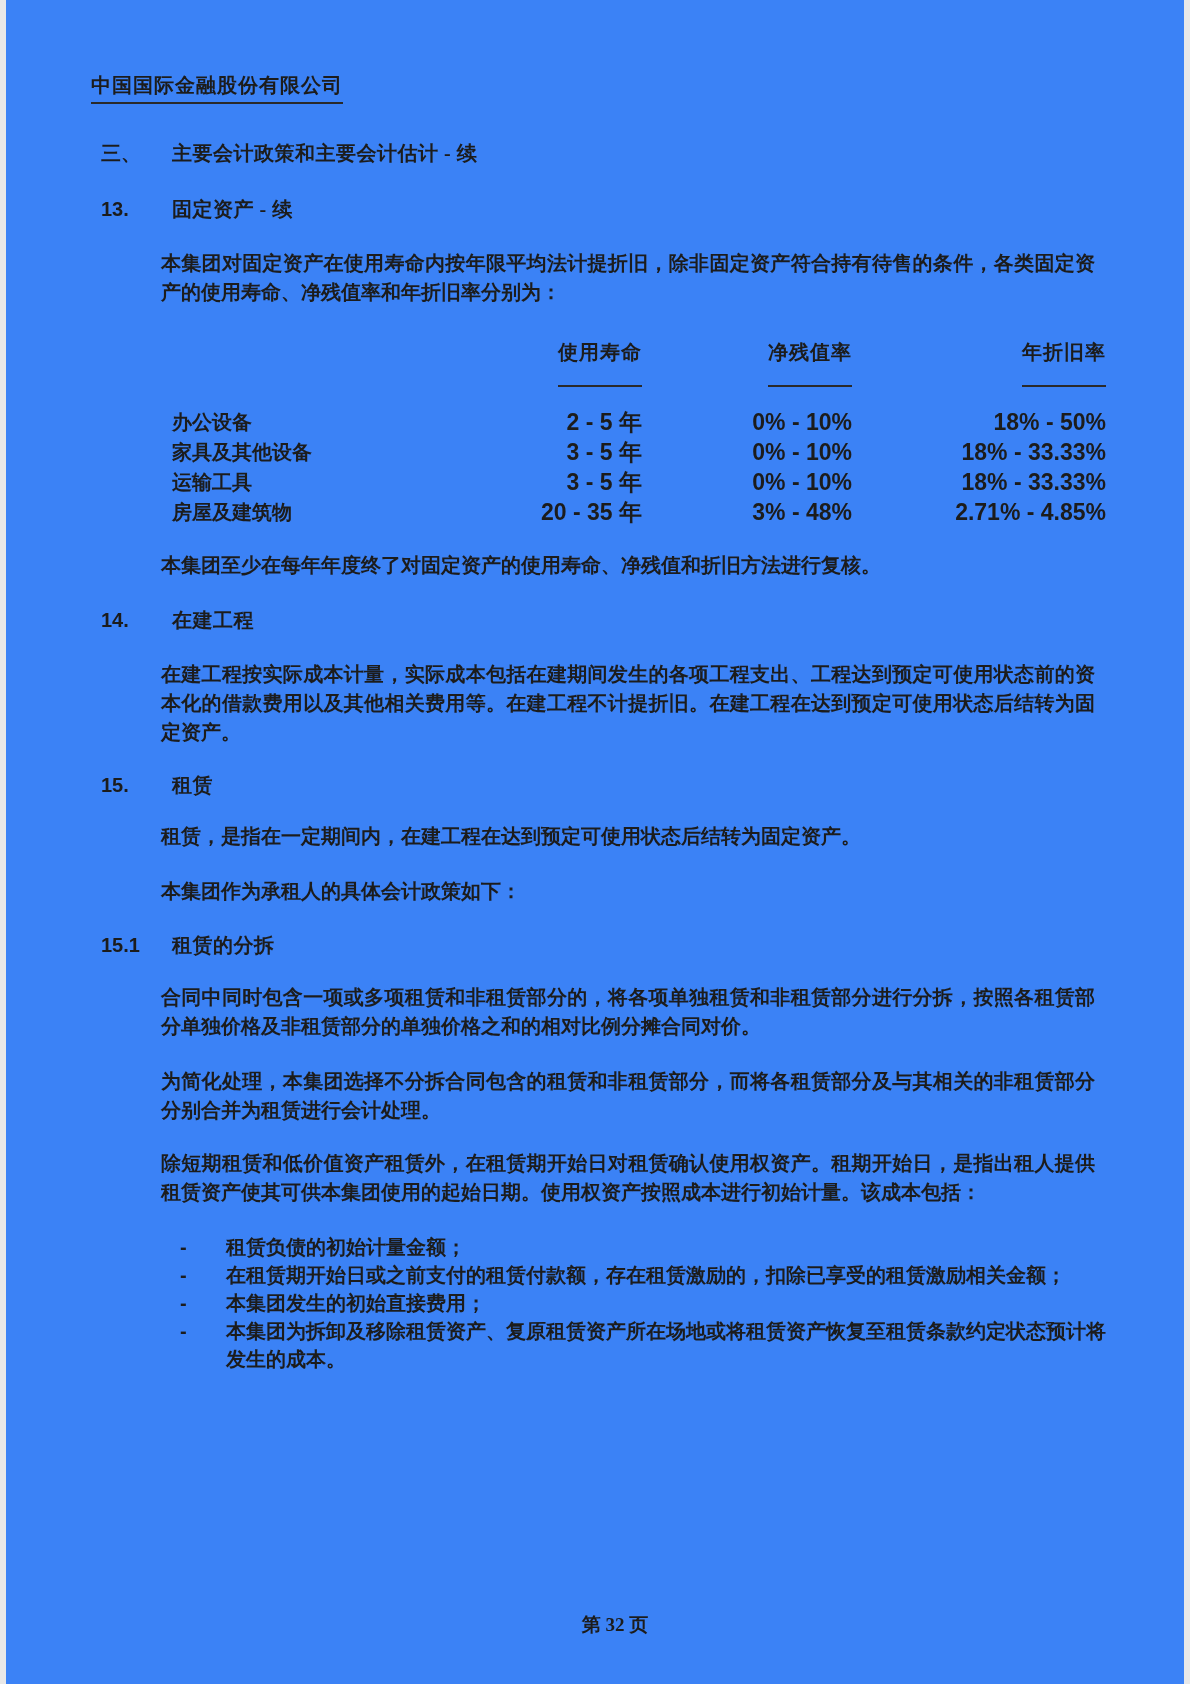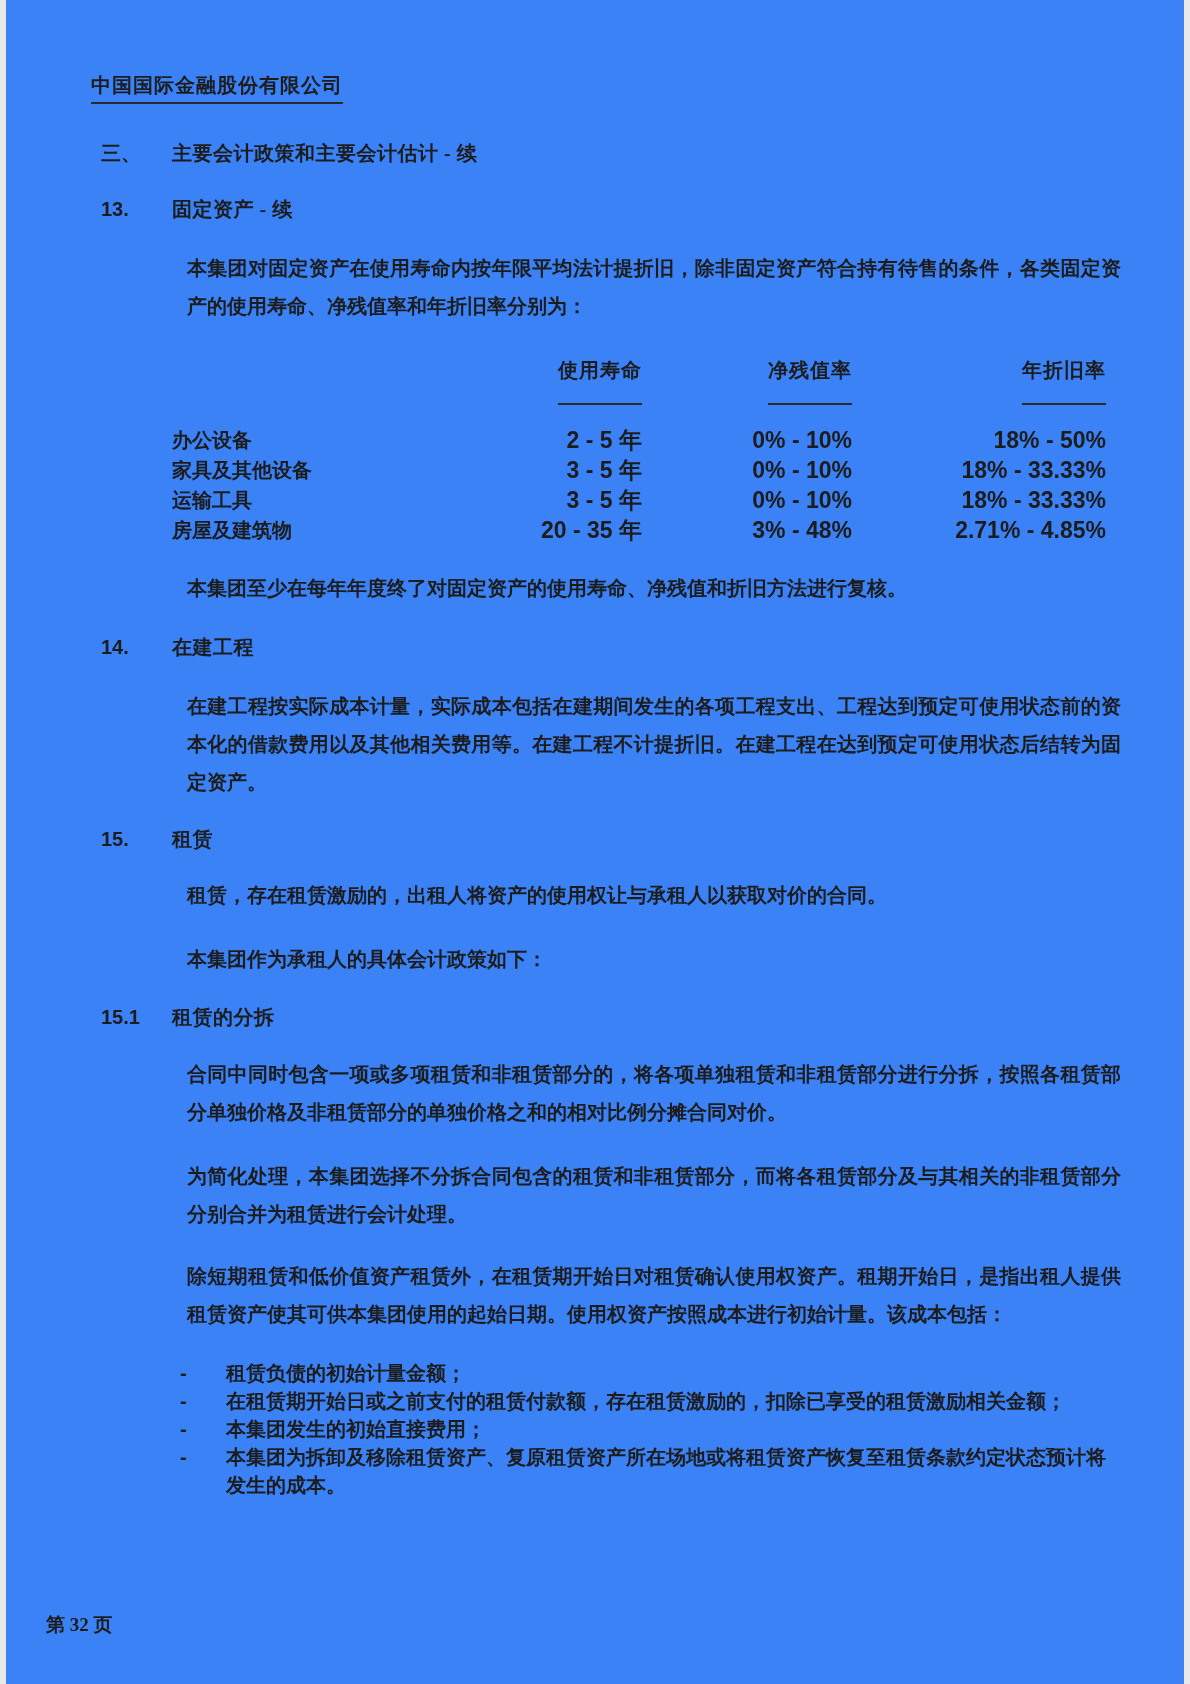--- a/index.html
+++ b/index.html
@@ -27,23 +27,23 @@
   .heading:first-child { margin-top:0; }
   .heading .num {
     flex:0 0 71px;
     font-family:"Liberation Sans","DejaVu Sans",sans-serif;
     font-size:20px;
   }
   .heading .num.cn { font-family:"Liberation Serif","DejaVu Serif",serif; }
   .heading .title { letter-spacing:0.5px; }
 
   .para {
-    margin-left:86px; margin-top:26px;
+    margin-left:60px; margin-top:26px;
     width:934px;
-    line-height:38px;
+    line-height:29px;
     text-align:justify;
   }
 
   .dep-table { margin-left:71px; margin-top:30px; width:934px; }
   .dep-row {
     display:grid;
     grid-template-columns:310px 160px 210px 254px;
     line-height:30px;
   }
   .dep-row .val, .dep-head .hcell { text-align:right; }
@@ -64,21 +64,21 @@
   .bullet { display:flex; line-height:28px; }
   .bullet .marker {
     flex:0 0 46px;
     padding-left:8px;
     font-family:"Liberation Sans","DejaVu Sans",sans-serif;
   }
   .bullet .btext { flex:1; text-align:justify; }
 
   .footer {
     position:absolute; left:0; right:0; top:1612px;
-    text-align:left; font-size:19px;padding-left:40px;
+    text-align:center; font-size:19px;padding-left:40px;
   }
 </style>
 </head>
 <body>
 
 <div class="page">
 
   <div class="company">中国国际金融股份有限公司</div>
 
   <div class="body">
@@ -137,21 +137,21 @@
       <span class="title">在建工程</span>
     </div>
 
     <div class="para">在建工程按实际成本计量，实际成本包括在建期间发生的各项工程支出、工程达到预定可使用状态前的资本化的借款费用以及其他相关费用等。在建工程不计提折旧。在建工程在达到预定可使用状态后结转为固定资产。</div>
 
     <div class="heading" style="margin-top:25px">
       <span class="num">15.</span>
       <span class="title">租赁</span>
     </div>
 
-    <div class="para" style="margin-top:23px">租赁，存在租赁激励的，出租人将资产的使用权让与承租人以获取对价的合同。</div>
+    <div class="para" style="margin-top:23px">租赁，是指在一定期间内，在建工程在达到预定可使用状态后结转为固定资产。</div>
 
     <div class="para">本集团作为承租人的具体会计政策如下：</div>
 
     <div class="heading" style="margin-top:26px">
       <span class="num">15.1</span>
       <span class="title">租赁的分拆</span>
     </div>
 
     <div class="para" style="margin-top:24px">合同中同时包含一项或多项租赁和非租赁部分的，将各项单独租赁和非租赁部分进行分拆，按照各租赁部分单独价格及非租赁部分的单独价格之和的相对比例分摊合同对价。</div>
 

